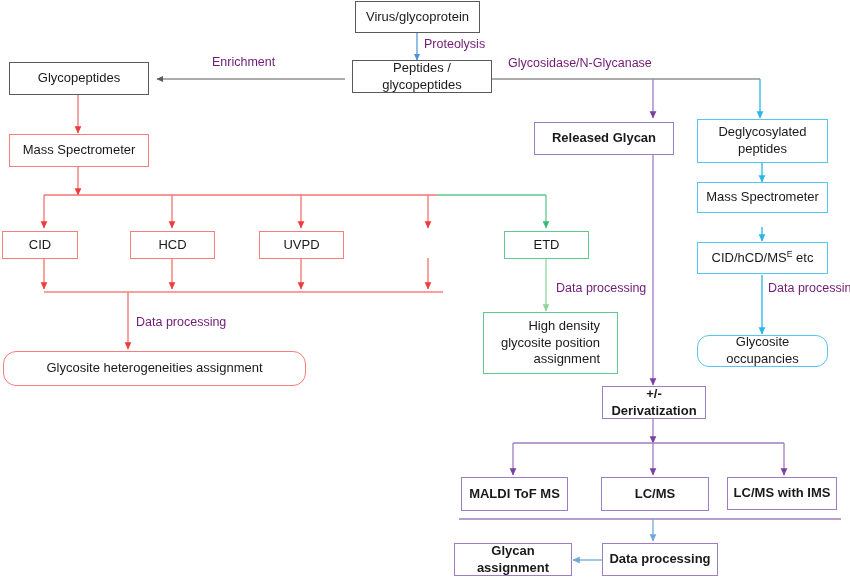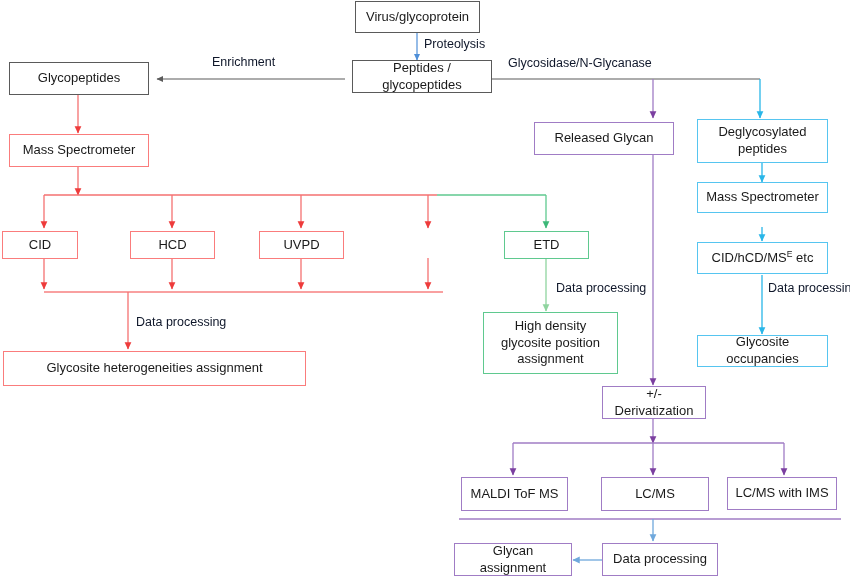--- a/index.html
+++ b/index.html
@@ -32,26 +32,26 @@
     justify-content: center;
     text-align: center;
     color: #1a1a1a;
     font-size: 13px;
     line-height: 1.28;
     padding: 2px 4px;
     z-index: 3;
   }
   .n-gray   { border-color: #5a5a5a; }
   .n-red    { border-color: #fa7c7c; }
-  .n-green  { border-color: #5fc98f; }
-  .n-purple { border-color: #a07cc5; }
+  .n-green  { border-color: #5fc98f; text-align: right; }
+  .n-purple { border-color: #a07cc5; font-weight: bold; }
   .n-blue   { border-color: #56c5f0; }
   .edge-label {
     position: absolute;
-    color: #0f172a;
+    color: #701a75;
     font-size: 12.5px;
     white-space: nowrap;
     z-index: 3;
     background: transparent;
   }
   sup {
     font-size: 0.66em;
     vertical-align: super;
     line-height: 0;
   }
@@ -156,38 +156,38 @@
 
   <div class="node n-red" style="left:2px; top:231px; width:76px; height:28px;">CID</div>
 
   <div class="node n-red" style="left:130px; top:231px; width:85px; height:28px;">HCD</div>
 
   <div class="node n-red" style="left:259px; top:231px; width:85px; height:28px;">UVPD</div>
 
 
   <div class="node n-green" style="left:504px; top:231px; width:85px; height:28px;">ETD</div>
 
-  <div class="node n-red" style="left:3px; top:351px; width:303px; height:35px;">Glycosite heterogeneities assignment</div>
+  <div class="node n-red" style="left:3px; top:351px; width:303px; height:35px;border-radius:13px;">Glycosite heterogeneities assignment</div>
 
   <div class="node n-green" style="left:483px; top:312px; width:135px; height:62px; white-space:pre-line;">High density
 glycosite position
 assignment</div>
 
   <div class="node n-purple" style="left:534px; top:122px; width:140px; height:33px;">Released Glycan</div>
 
   <div class="node n-blue" style="left:697px; top:119px; width:131px; height:44px; white-space:pre-line;">Deglycosylated
 peptides</div>
 
   <div class="node n-blue" style="left:697px; top:182px; width:131px; height:31px;">Mass Spectrometer</div>
 
   <div class="node n-blue" style="left:697px; top:242px; width:131px; height:32px;">
     <span><span>CID/hCD/MS</span><sup>E</sup><span> etc</span></span>
   </div>
 
-  <div class="node n-blue" style="left:697px; top:335px; width:131px; height:32px;">Glycosite occupancies</div>
+  <div class="node n-blue" style="left:697px; top:335px; width:131px; height:32px;border-radius:12px;">Glycosite occupancies</div>
 
   <div class="node n-purple" style="left:602px; top:386px; width:104px; height:33px; white-space:pre-line;">+/-
 Derivatization</div>
 
   <div class="node n-purple" style="left:461px; top:477px; width:107px; height:34px;">MALDI ToF MS</div>
 
   <div class="node n-purple" style="left:601px; top:477px; width:108px; height:34px;">LC/MS</div>
 
   <div class="node n-purple" style="left:727px; top:477px; width:110px; height:33px;">LC/MS with IMS</div>
 

